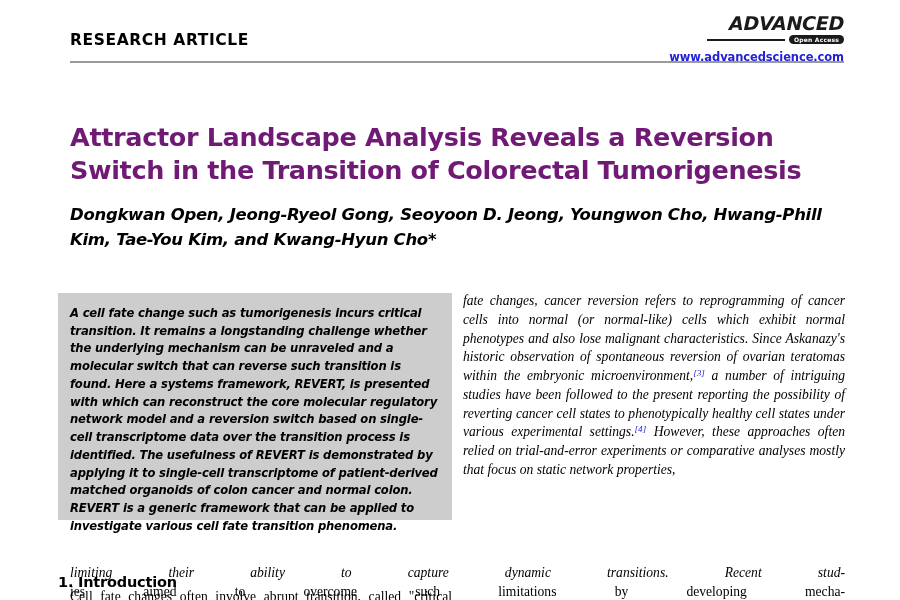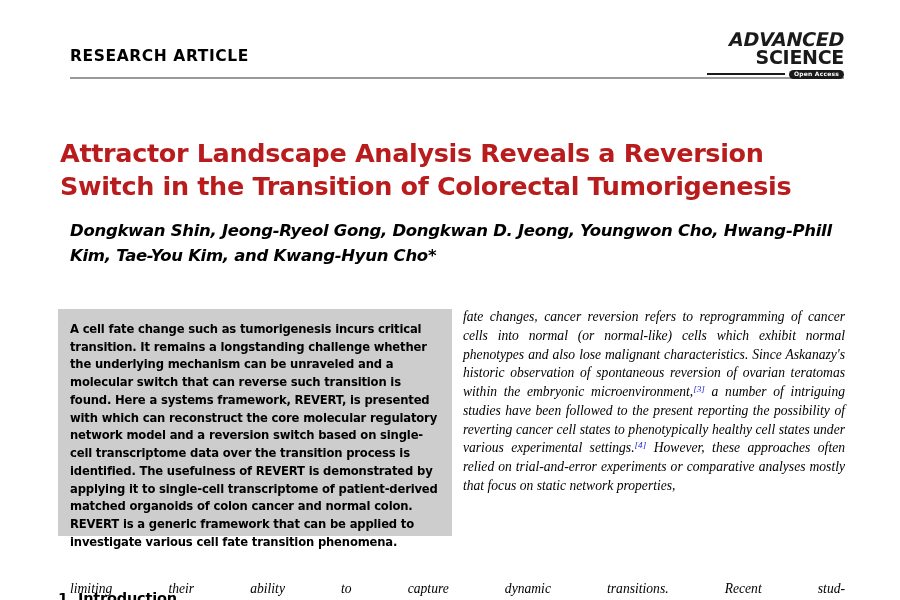--- a/index.html
+++ b/index.html
@@ -13,21 +13,20 @@
     position: relative;
     overflow: hidden;
     font-family: "Liberation Sans", sans-serif;
     -webkit-font-smoothing: antialiased;
   }
 
   .page {
     position: absolute;
     inset: 0;
     background: #fff;
-    margin-top: 16px;
   }
 
   
   .masthead {
     position: absolute;
     left: 0; right: 0; top: 0;
     height: 88px;
   }
   .running-head {
     position: absolute;
@@ -105,29 +104,29 @@
     font-weight: 700;
     font-size: 11.5px;
     color: #2222d8;
     white-space: nowrap;
     letter-spacing: -0.1px;
   }
 
   
   .article-title {
     position: absolute;
-    left: 60px;
+    left: 70px;
     top: 104px;
     width: 790px;
     font-family: "DejaVu Sans", sans-serif;
     font-weight: 700;
     font-size: 25.5px;
     line-height: 1.28;
     letter-spacing: -0.35px;
-    color: #b91c1c;
+    color: #701a75;
   }
 
   
   .authors {
     position: absolute;
     left: 70px;
     top: 203px;
     width: 790px;
     font-family: "DejaVu Sans", sans-serif;
     font-style: italic;
@@ -235,33 +234,33 @@
 <body>
 
 <div class="page">
 
   <div class="masthead">
     <div class="running-head">RESEARCH ARTICLE</div>
     <div class="header-rule" style="background: rgb(154, 154, 154);"></div>
 
     <div class="logo-block">
       <div class="logo-advanced">ADVANCED</div>
-      <div class="logo-science">SCIENCE</div>
       <div class="logo-oa-row">
         <div class="logo-oa-rule"></div>
         <div class="logo-oa-badge">Open Access</div>
       </div>
+      <div class="journal-url" style="color: rgb(34, 34, 216);">www.advancedscience.com</div>
     </div>
   </div>
 
   <h1 class="article-title">Attractor Landscape Analysis Reveals a Reversion Switch in the Transition of Colorectal Tumorigenesis</h1>
 
-  <div class="authors">Dongkwan Shin, Jeong-Ryeol Gong, Dongkwan D. Jeong, Youngwon Cho, Hwang-Phill Kim, Tae-You Kim, and Kwang-Hyun Cho*</div>
-
-  <div class="abstract-box" style="background: rgb(205, 205, 205);">
+  <div class="authors">Dongkwan Open, Jeong-Ryeol Gong, Seoyoon D. Jeong, Youngwon Cho, Hwang-Phill Kim, Tae-You Kim, and Kwang-Hyun Cho*</div>
+
+  <div class="abstract-box" style="background: rgb(205, 205, 205); font-style: italic;">
     <div class="abstract-text">A cell fate change such as tumorigenesis incurs critical transition. It remains a longstanding challenge whether the underlying mechanism can be unraveled and a molecular switch that can reverse such transition is found. Here a systems framework, REVERT, is presented with which can reconstruct the core molecular regulatory network model and a reversion switch based on single-cell transcriptome data over the transition process is identified. The usefulness of REVERT is demonstrated by applying it to single-cell transcriptome of patient-derived matched organoids of colon cancer and normal colon. REVERT is a generic framework that can be applied to investigate various cell fate transition phenomena.</div>
   </div>
 
   <div class="col-right">
     <p><span>fate changes, cancer reversion refers to reprogramming of cancer cells into normal (or normal-like) cells which exhibit normal phenotypes and also lose malignant characteristics. Since Askanazy's historic observation of spontaneous reversion of ovarian teratomas within the embryonic microenvironment,</span><span class="cite" style="color: rgb(34, 34, 216);">[3]</span><span> a number of intriguing studies have been followed to the present reporting the possibility of reverting cancer cell states to phenotypically healthy cell states under various experimental settings.</span><span class="cite" style="color: rgb(34, 34, 216);">[4]</span><span> However, these approaches often relied on trial-and-error experiments or comparative analyses mostly that focus on static network properties,</span></p>
   </div>
 
   <div class="full-width-run" style="left: 70px; width: 775px;">
     <div class="runover-wide" style="left: 0px; top: 0px; width: 775px; font-style: italic;">limiting their ability to capture dynamic transitions. Recent stud-</div>
     <div class="runover-wide" style="left: 0px; top: 19px; width: 775px;">ies aimed to overcome such limitations by developing mecha-</div>

